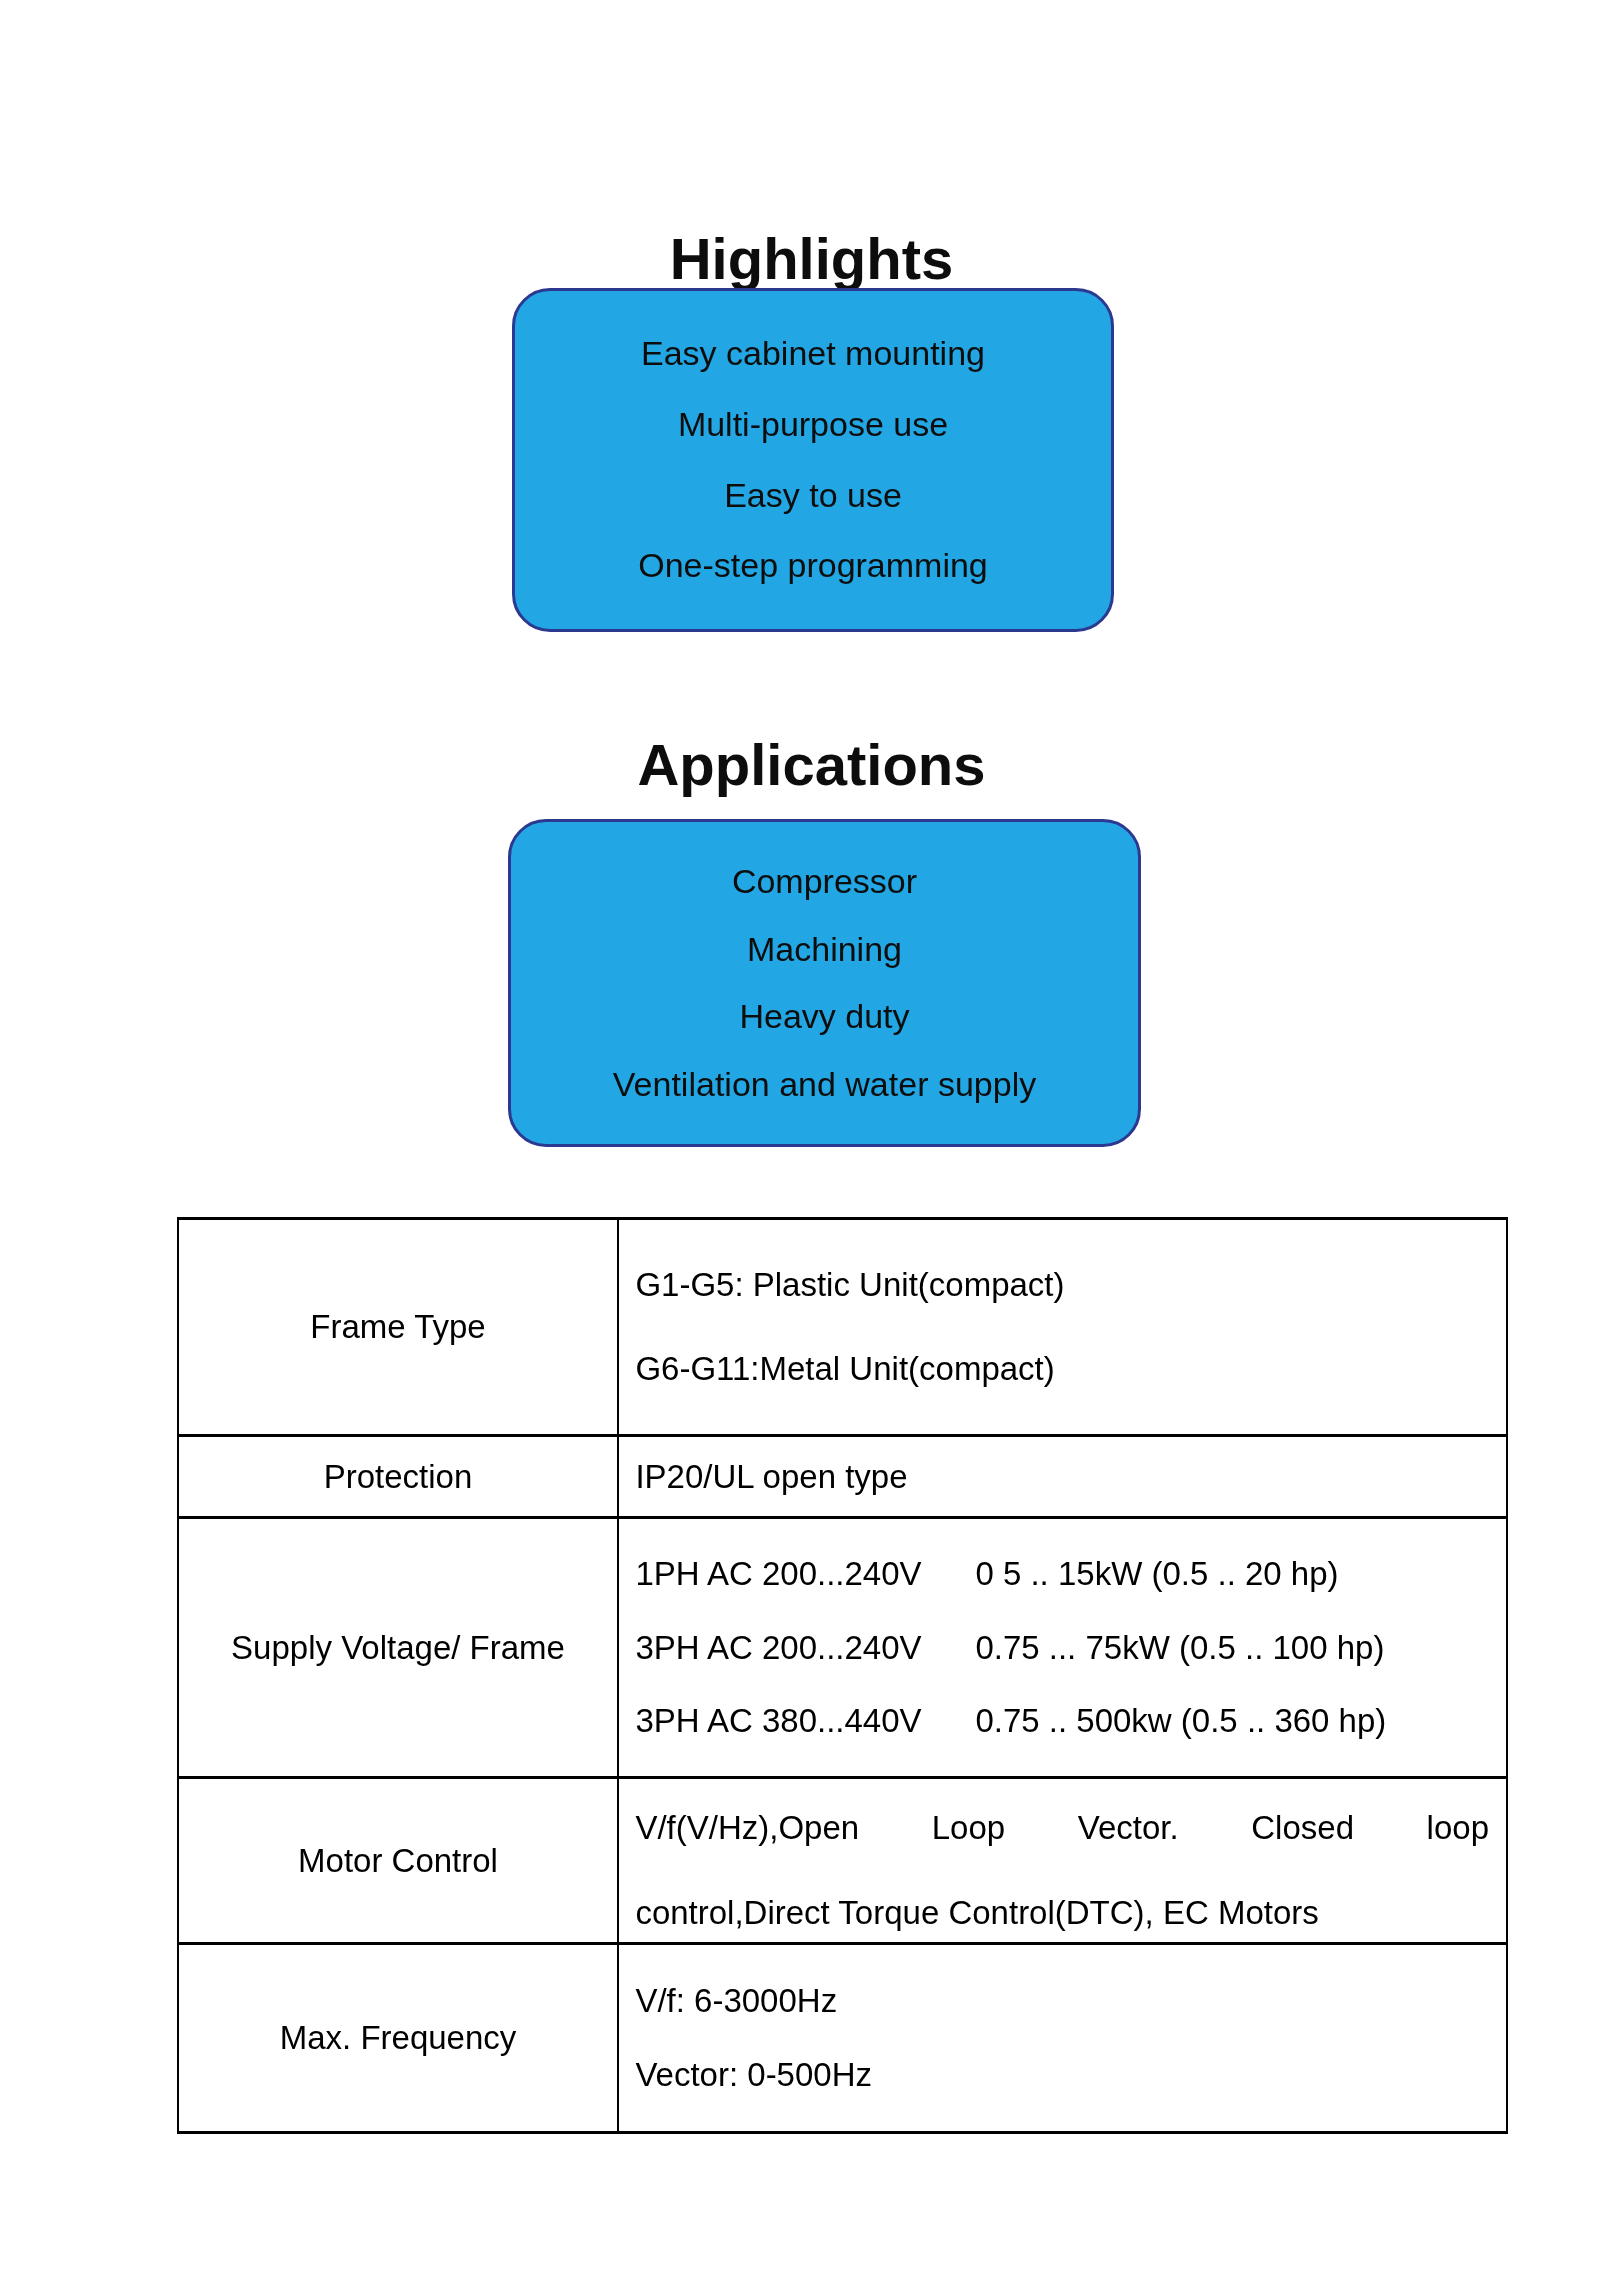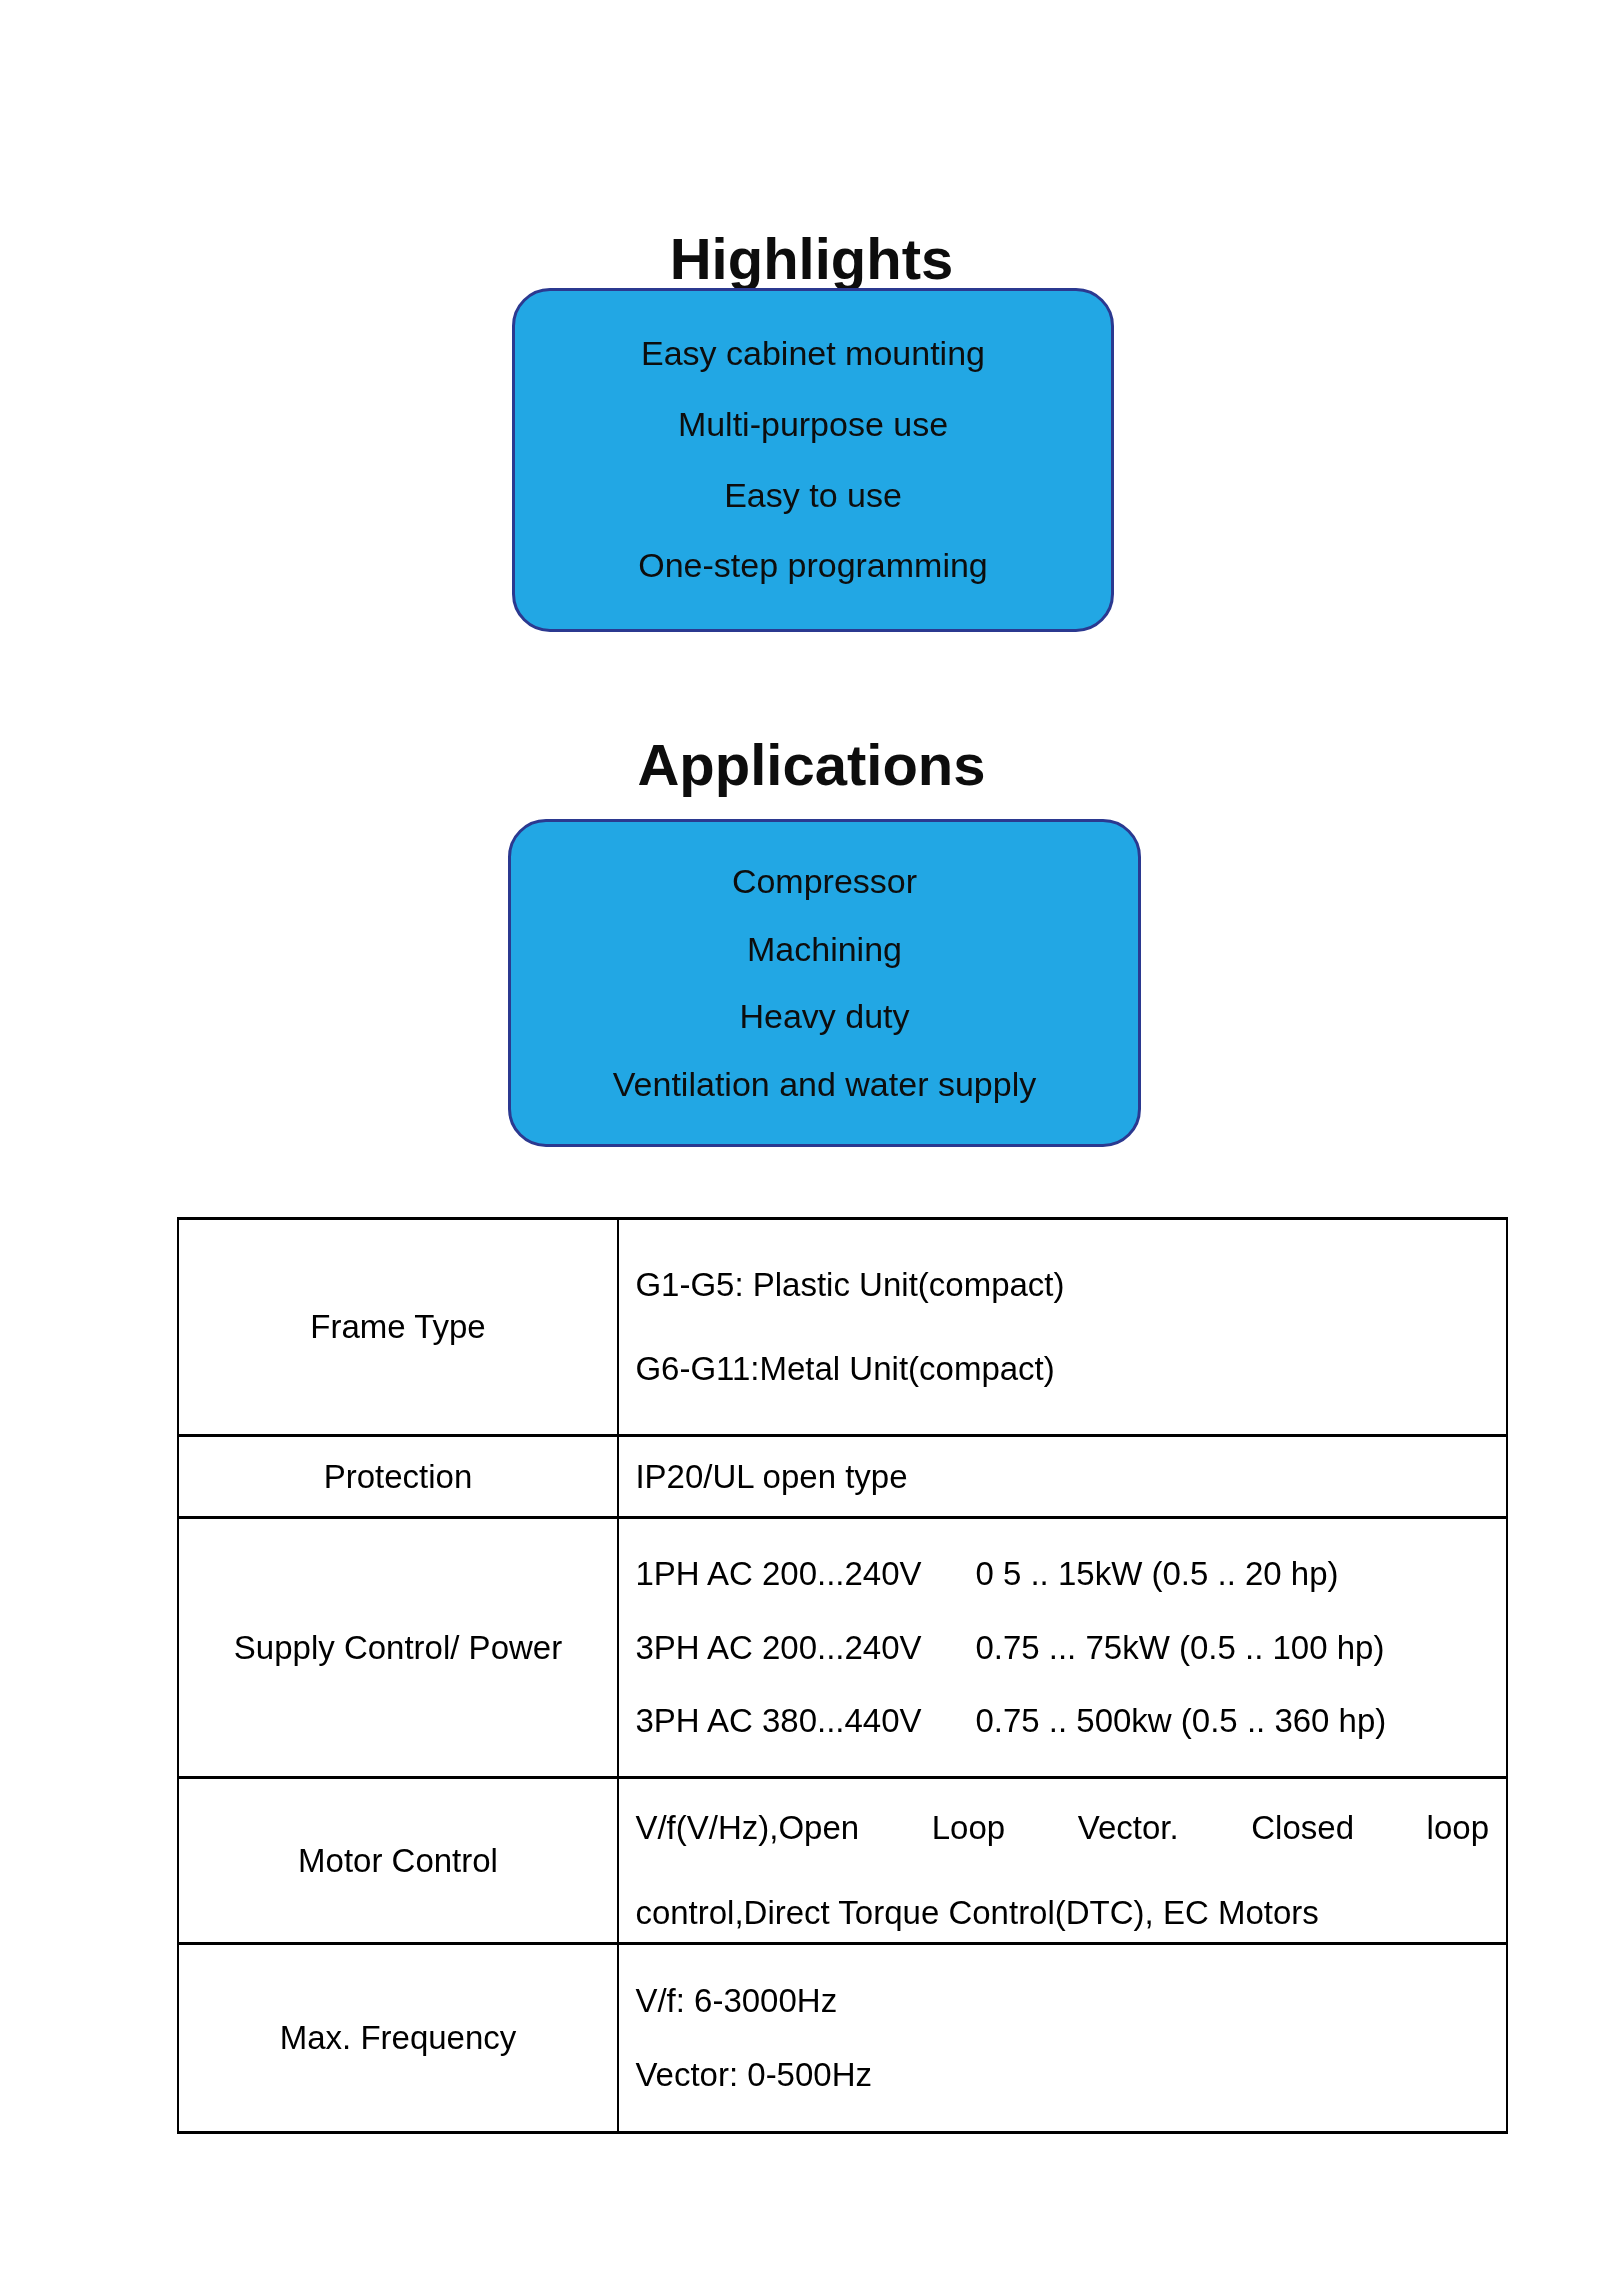--- a/index.html
+++ b/index.html
@@ -141,21 +141,21 @@
     </div>
 
     <div class="trow row-protection">
       <div class="tlabel">Protection</div>
       <div class="tvalue">
         <div>IP20/UL open type</div>
       </div>
     </div>
 
     <div class="trow row-supply">
-      <div class="tlabel">Supply Control/ Power</div>
+      <div class="tlabel">Supply Voltage/ Frame</div>
       <div class="tvalue">
         <div class="supply-line">
           <span class="supply-voltage">1PH AC 200...240V</span>
           <span class="supply-power">0 5 .. 15kW (0.5 .. 20 hp)</span>
         </div>
         <div class="supply-line">
           <span class="supply-voltage">3PH AC 200...240V</span>
           <span class="supply-power">0.75 ... 75kW (0.5 .. 100 hp)</span>
         </div>
         <div class="supply-line">

